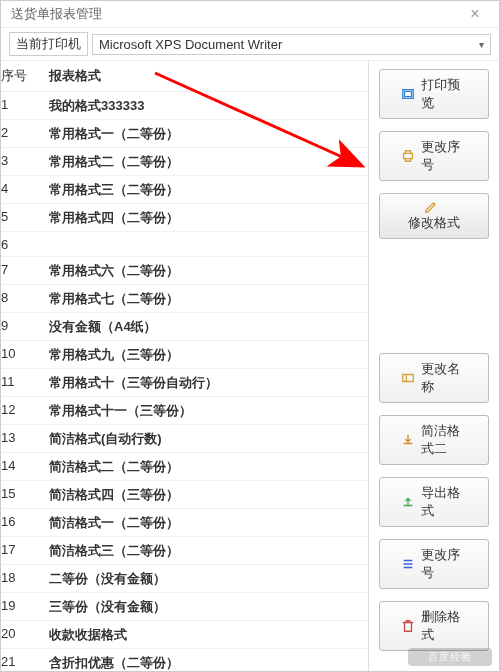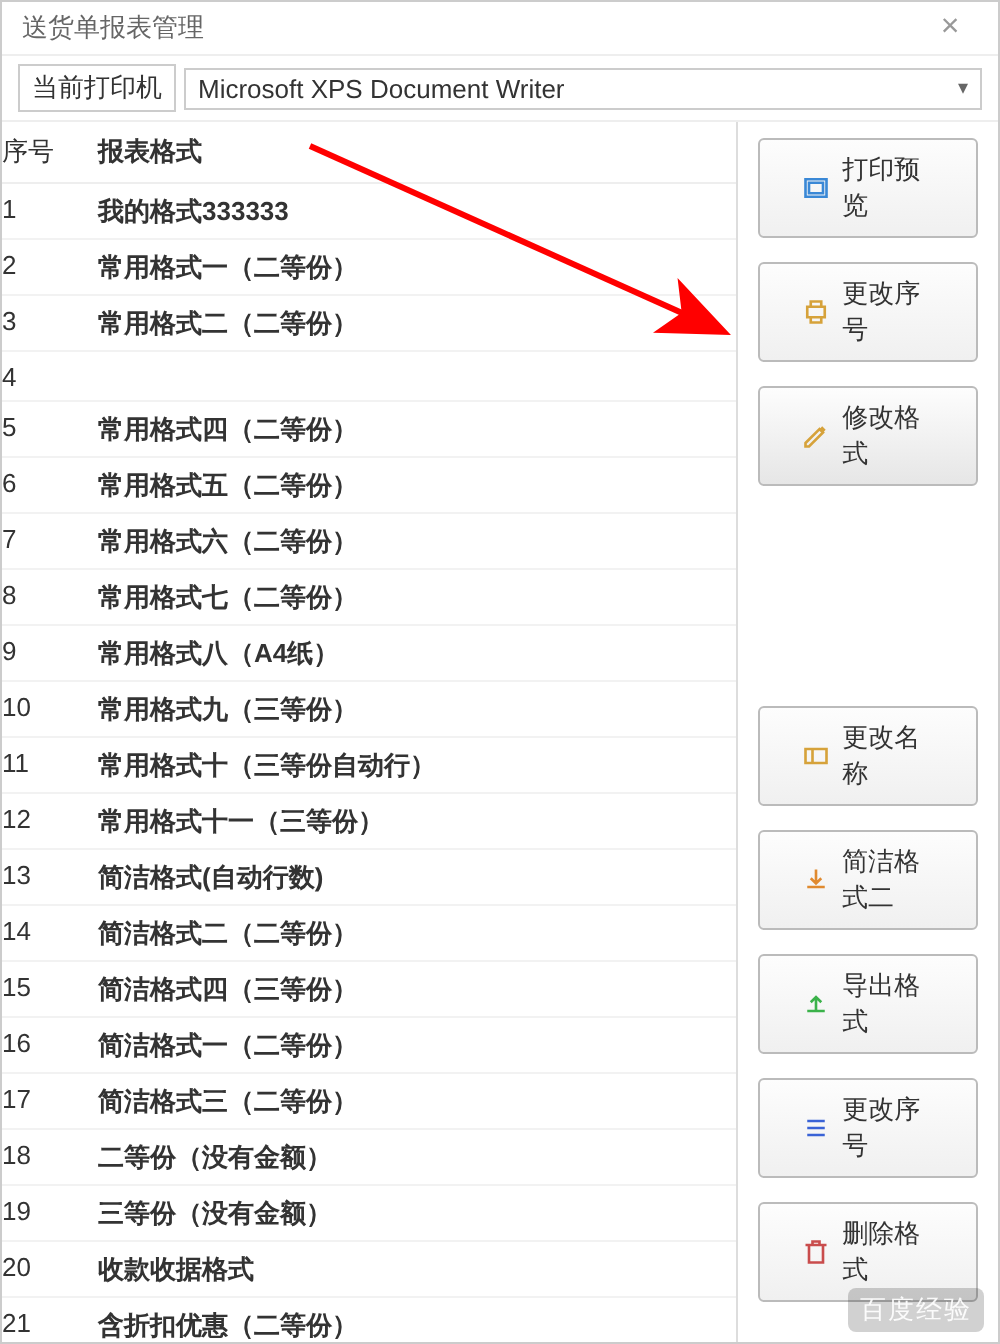--- a/index.html
+++ b/index.html
@@ -111,36 +111,37 @@
   }
   .btn .icon {
     width: 16px;
     margin-right: 6px;
     display: flex;
     align-items: center;
     justify-content: center;
   }
   .btn.target {
     background: linear-gradient(#fdfdfd, #e6e6e6);
+    flex-direction: column;
   }
   .spacer { flex: 1; }
   .arrow-overlay {
     position: absolute;
     left: 0;
     top: 0;
     pointer-events: none;
   }
   .watermark {
     position: absolute;
     right: 8px;
     bottom: 6px;
-    font-size: 13px;
+    font-size: 10px;
     color: rgba(255,255,255,0.9);
     background: rgba(0,0,0,0.18);
-    padding: 2px 6px;
+    padding: 2px 20px;
     border-radius: 4px;
     letter-spacing: 1px;
   }
 </style>
 </head>
 <body>
 
 <div class="window">
 
   <div class="titlebar">
@@ -171,40 +172,40 @@
           <div class="list-row">
             <span class="col-num">2</span>
             <span class="col-name">常用格式一（二等份）</span>
           </div>
           <div class="list-row">
             <span class="col-num">3</span>
             <span class="col-name">常用格式二（二等份）</span>
           </div>
           <div class="list-row">
             <span class="col-num">4</span>
+            <span class="col-name">常用格式三（二等份）</span>
           </div>
           <div class="list-row">
             <span class="col-num">5</span>
             <span class="col-name">常用格式四（二等份）</span>
           </div>
           <div class="list-row">
             <span class="col-num">6</span>
-            <span class="col-name">常用格式五（二等份）</span>
           </div>
           <div class="list-row">
             <span class="col-num">7</span>
             <span class="col-name">常用格式六（二等份）</span>
           </div>
           <div class="list-row">
             <span class="col-num">8</span>
             <span class="col-name">常用格式七（二等份）</span>
           </div>
           <div class="list-row">
             <span class="col-num">9</span>
-            <span class="col-name">常用格式八（A4纸）</span>
+            <span class="col-name">没有金额（A4纸）</span>
           </div>
           <div class="list-row">
             <span class="col-num">10</span>
             <span class="col-name">常用格式九（三等份）</span>
           </div>
           <div class="list-row">
             <span class="col-num">11</span>
             <span class="col-name">常用格式十（三等份自动行）</span>
           </div>
           <div class="list-row">

